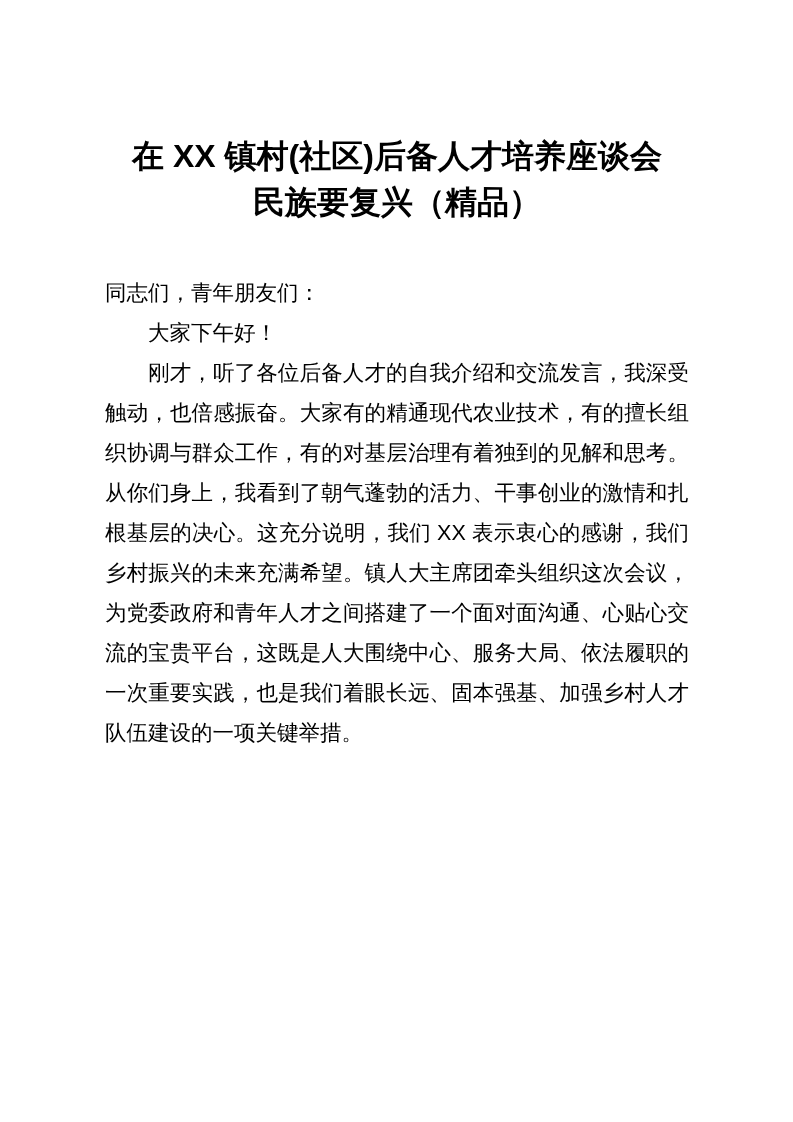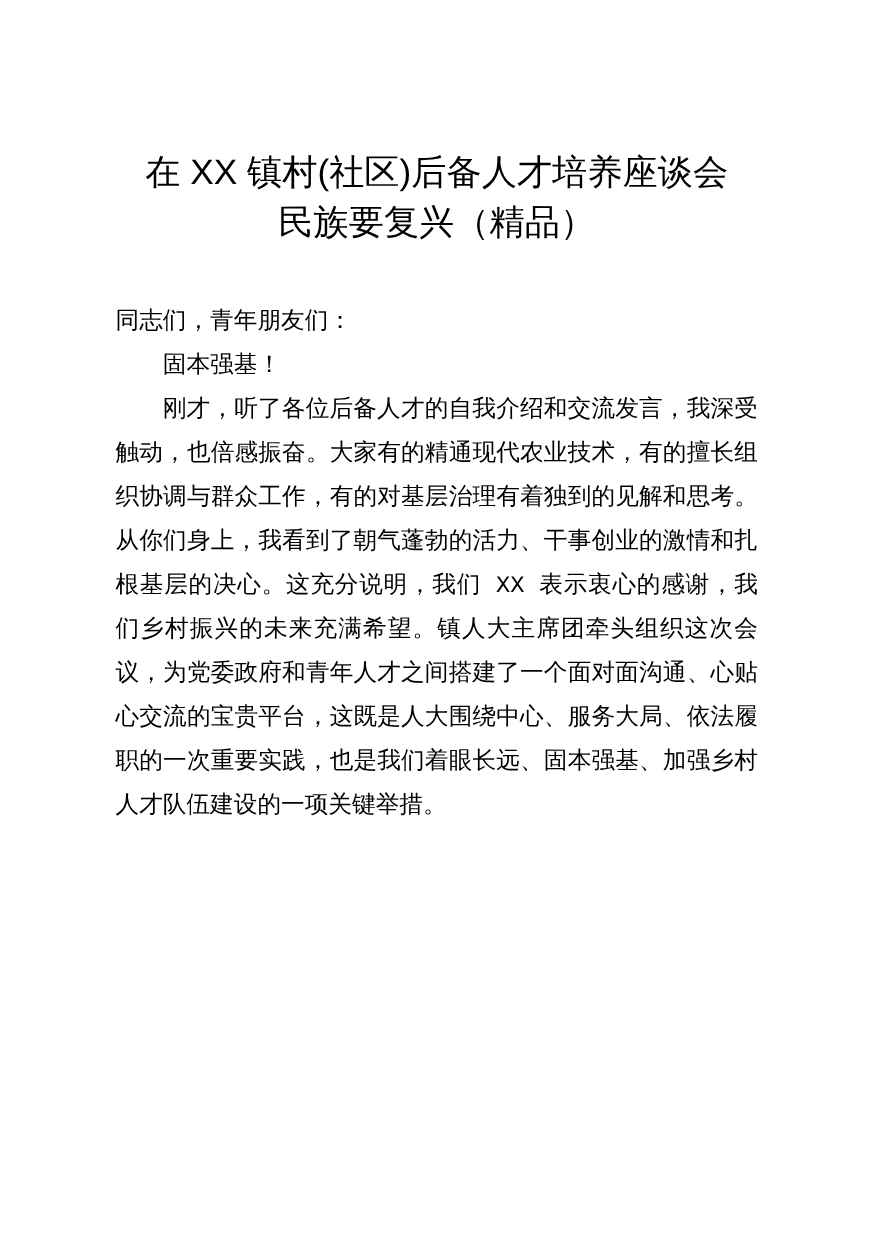--- a/index.html
+++ b/index.html
@@ -15,32 +15,32 @@
   .page {
     box-sizing: border-box;
     width: 793px;
     height: 1122px;
     padding: 133px 104px 0 105px;
     color: #000000;
   }
   .doc-title {
     margin: 0 0 48px 0;
     font-family: "Liberation Sans", "DejaVu Sans", sans-serif;
-    font-weight: normal;
+    font-weight: bold;
     font-size: 32px;
     line-height: 46px;
     text-align: center;
     color: #000000;
   }
   .doc-title .title-line {
     display: block;
   }
   .para {
     margin: 0;
-    font-family: Liberation Mono, monospace;
+    font-family: Liberation Sans, sans-serif;
     font-size: 21.5px;
     line-height: 40px;
     text-align: justify;
     text-justify: inter-character;
     text-indent: 2em;
     color: #000000;
     word-break: normal;
     overflow-wrap: break-word;
   }
   .para.no-indent {
@@ -51,18 +51,18 @@
 <body>
 
 <div class="page">
   <h1 class="doc-title">
     <span class="title-line">在 XX 镇村(社区)后备人才培养座谈会</span>
     <span class="title-line">民族要复兴（精品）</span>
   </h1>
 
   <p class="para no-indent">同志们，青年朋友们：</p>
 
-  <p class="para">固本强基！</p>
+  <p class="para">大家下午好！</p>
 
 
   <p class="para">刚才，听了各位后备人才的自我介绍和交流发言，我深受触动，也倍感振奋。大家有的精通现代农业技术，有的擅长组织协调与群众工作，有的对基层治理有着独到的见解和思考。从你们身上，我看到了朝气蓬勃的活力、干事创业的激情和扎根基层的决心。这充分说明，我们 XX 表示衷心的感谢，我们乡村振兴的未来充满希望。镇人大主席团牵头组织这次会议，为党委政府和青年人才之间搭建了一个面对面沟通、心贴心交流的宝贵平台，这既是人大围绕中心、服务大局、依法履职的一次重要实践，也是我们着眼长远、固本强基、加强乡村人才队伍建设的一项关键举措。</p>
 
 </div>
 
 </body></html>

